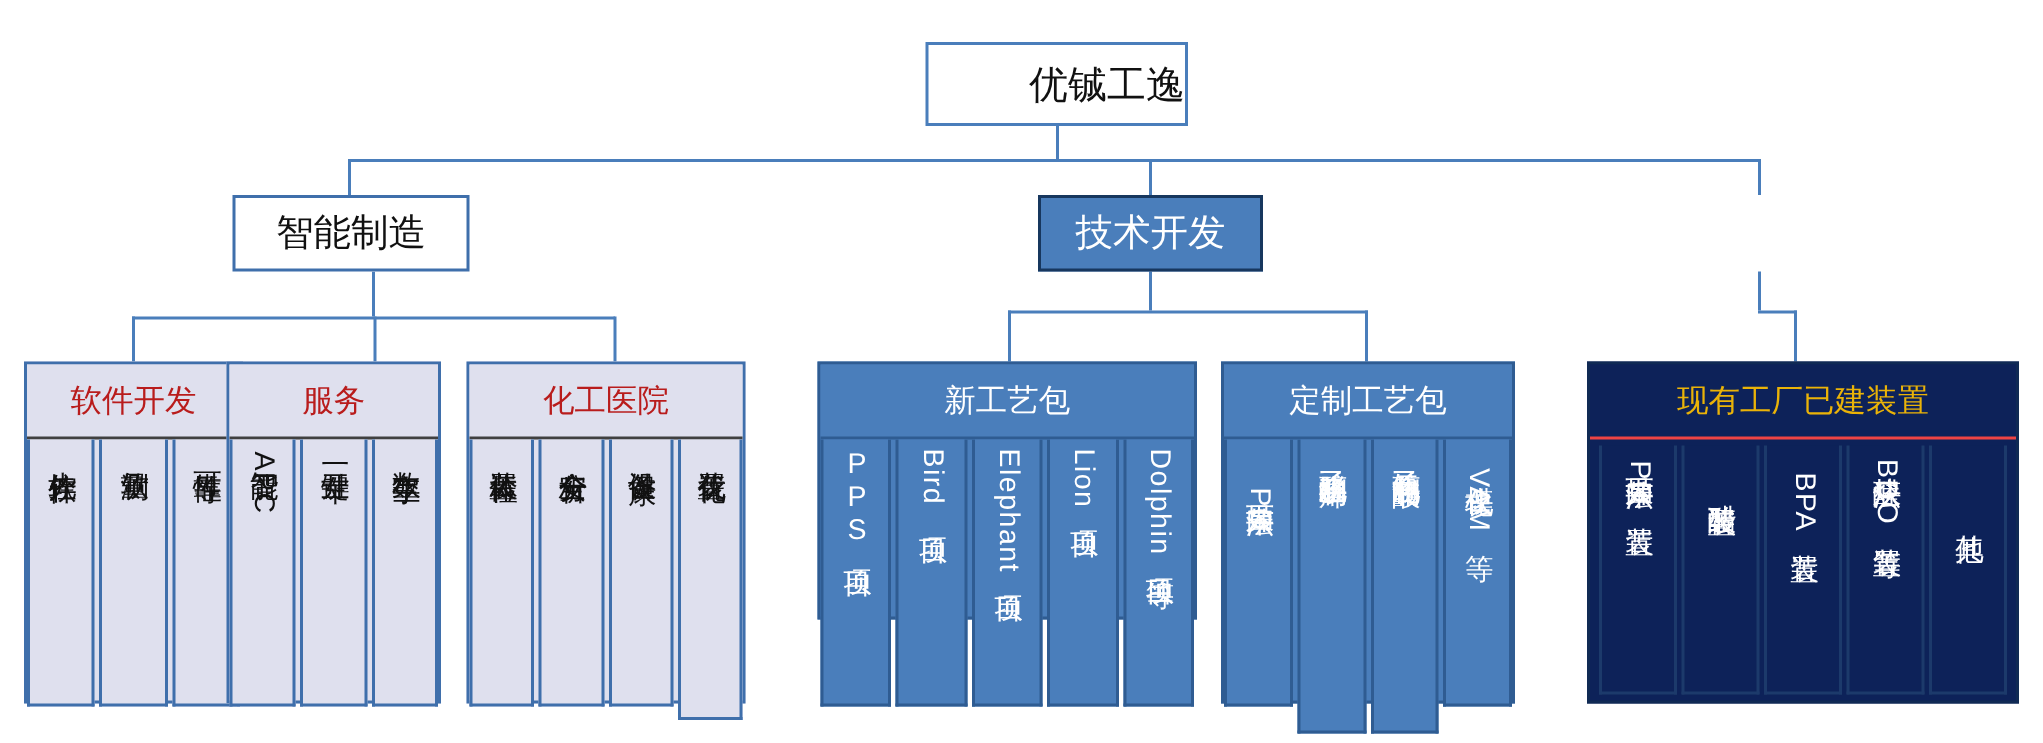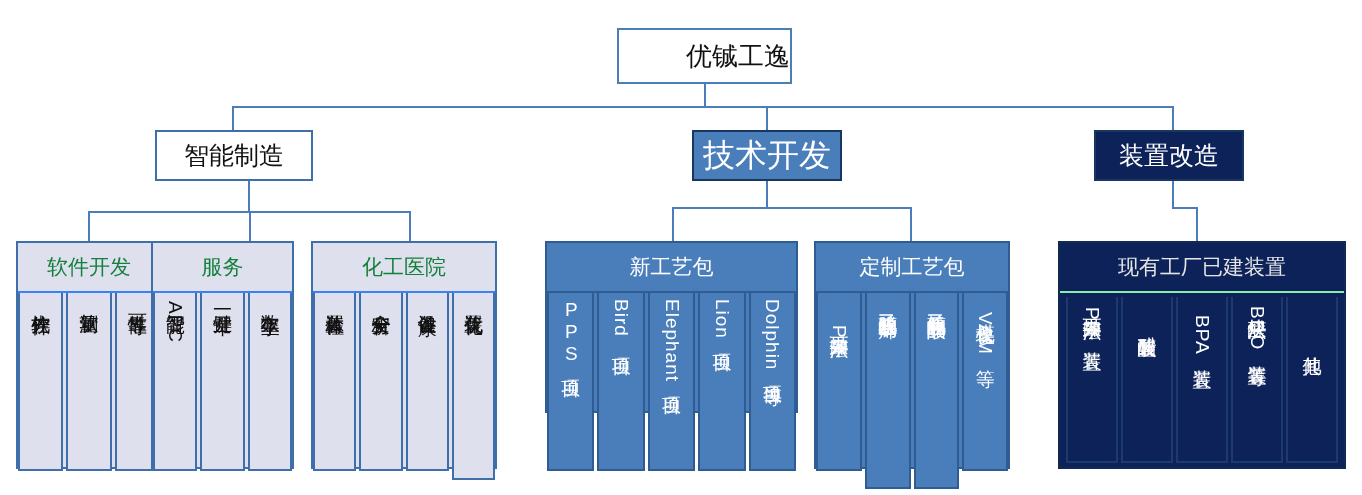--- a/index.html
+++ b/index.html
@@ -42,21 +42,21 @@
   .l2-white{
     border:2px solid #3f6fab;
     background:#ffffff;
     color:#111111;
     font-size:25px;
   }
   .l2-mid{
     border:2px solid #17375e;
     background:#4a7ebb;
     color:#ffffff;
-    font-size:32px;
+    font-size:25px;
   }
   .l2-dark{
     border:2px solid #17375e;
     background:#0d2259;
     color:#ffffff;
     font-size:25px;
   }
 
   
   .group{
@@ -68,23 +68,23 @@
   .group.mid{background:#4a7ebb;border-color:#2f5c92;}
   .group.dark{background:#0d2259;border-color:#102a54;}
 
   .group-title{
     position:absolute;
     left:0;right:0;top:0;
     display:flex;align-items:center;justify-content:center;
     font-size:21px;
     box-sizing:border-box;
   }
-  .group.light .group-title{color:#15803d;background:#dfe0ee;border-bottom:2px solid #3b82f6;}
+  .group.light .group-title{color:#b91c1c;background:#dfe0ee;border-bottom:2px solid #404040;}
   .group.mid   .group-title{color:#ffffff;background:#4a7ebb;border-bottom:2px solid #2f5c92;}
-  .group.dark  .group-title{color:#e5e5e5;background:#0d2259;border-bottom:2px solid #86efac;text-align:center;}
+  .group.dark  .group-title{color:#eab308;background:#0d2259;border-bottom:2px solid #ef4444;text-align:center;}
 
   .leaf-row{
     position:absolute;
     left:0;right:0;bottom:0;
     display:flex;
     box-sizing:border-box;
   }
 
   
   .leaf{
@@ -144,23 +144,20 @@
   </div>
 
   <div class="box l2-white" style="left:155px;top:130px;width:158px;height:51px;">
     <span>智能制造</span>
   </div>
 
   <div class="box l2-mid" style="left:692px;top:130px;width:150px;height:51px;">
     <span>技术开发</span>
   </div>
 
-  <div class="box l2-dark" style="left:1094px;top:130px;width:150px;height:51px;">
-    <span>装置改造</span>
-  </div>
 
   <div class="group light" style="left:16px;top:241px;width:146px;height:228px;">
     <div class="group-title" style="height:50px;">软件开发</div>
     <div class="leaf-row" style="top:50px;height:178px;">
       <div class="leaf" style="flex:1;">
         <span>先控软件</span>
       </div>
       <div class="leaf" style="flex:1;">
         <span>软测量</span>
       </div>

